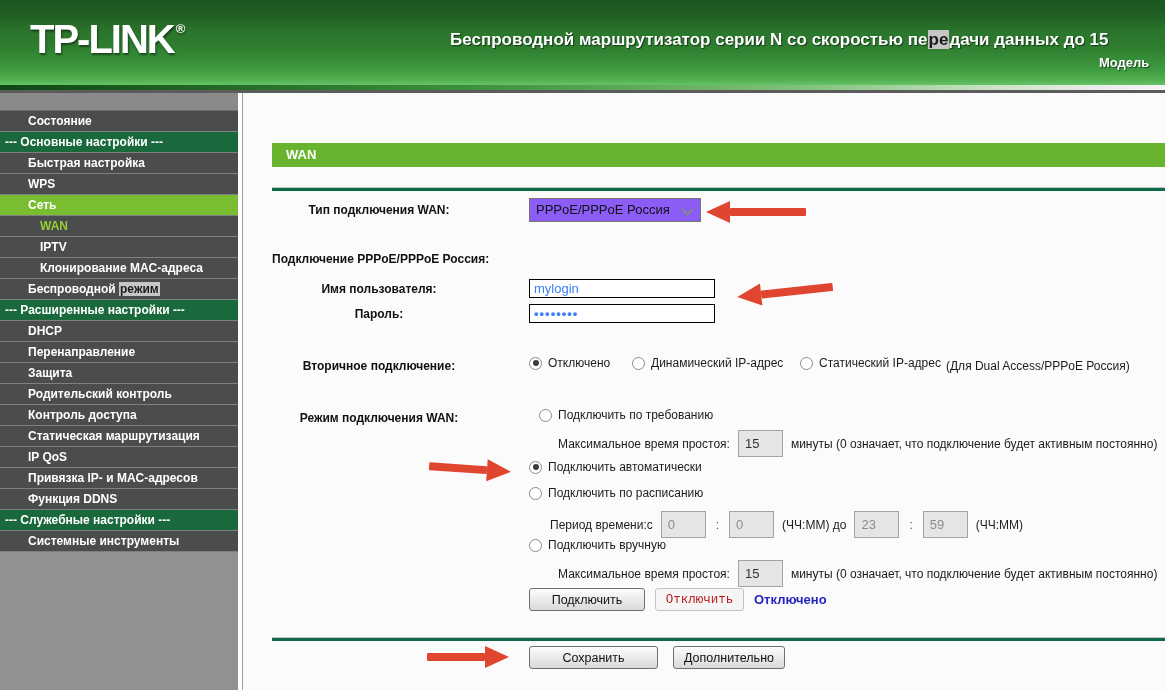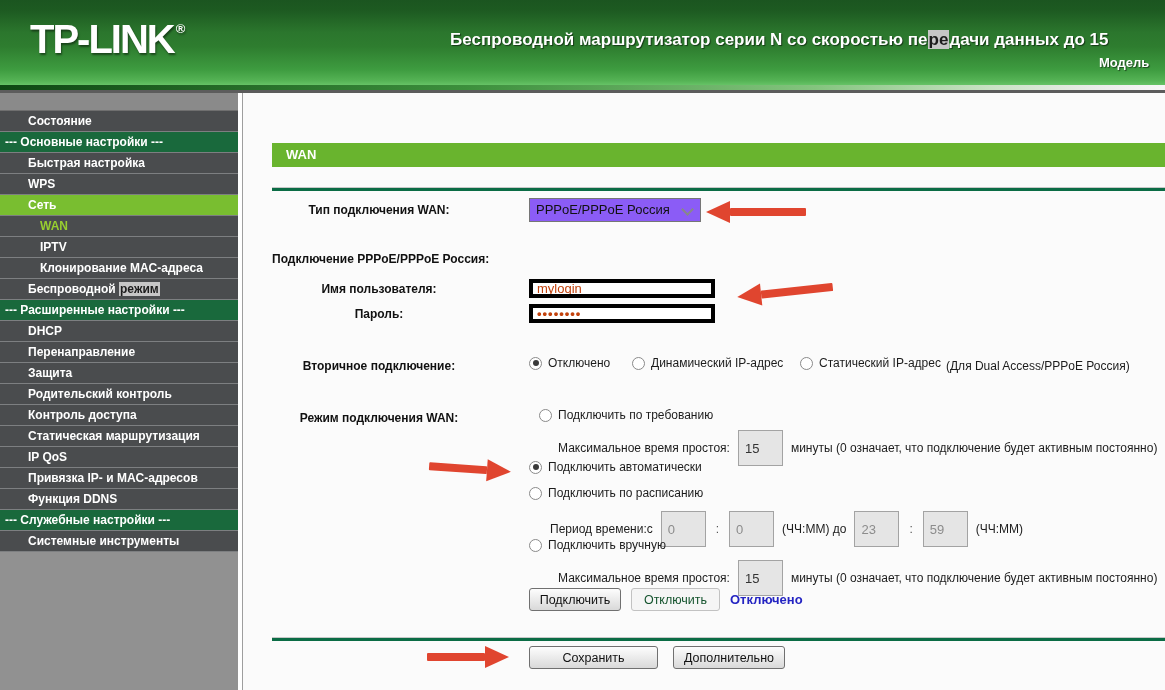--- a/index.html
+++ b/index.html
@@ -81,51 +81,51 @@
     position:absolute;left:286px;top:105px;width:172px;height:24px;box-sizing:border-box;
     border:1px solid #767676;background:#8b5cf6;font-size:13px;color:#111;
     line-height:22px;padding-left:6px;cursor:default;
   }
   .fake-select .chev{
     position:absolute;right:8px;top:6px;width:7px;height:7px;
     border-right:2px solid #888;border-bottom:2px solid #888;transform:rotate(45deg);
   }
   .txt-input{
     position:absolute;left:286px;width:186px;height:19px;box-sizing:border-box;
-    border:4px solid #000000;background:#fff;font-size:13px;color:#c2410c;
+    border:1px solid #000000;background:#fff;font-size:13px;color:#3b82f6;
     padding:0 4px;font-family:"Liberation Sans","DejaVu Sans",sans-serif;
   }
   .pwd{font-weight:bold;letter-spacing:1px;}
 
   .radio-group{position:absolute;display:flex;align-items:center;white-space:nowrap;font-size:12px;color:#1c1c1c;cursor:default;}
   .radio{
     width:13px;height:13px;border:1px solid #8A8A8A;border-radius:50%;
     background:#fff;margin-right:6px;flex:0 0 auto;box-sizing:border-box;position:relative;
   }
   .radio.checked::after{
     content:"";position:absolute;left:2.5px;top:2.5px;width:6px;height:6px;border-radius:50%;background:#3a3a3a;
   }
   .note{font-size:12px;color:#1c1c1c;white-space:nowrap;}
 
   .inline-row{position:absolute;display:flex;align-items:center;white-space:nowrap;font-size:12px;color:#1c1c1c;}
   .num-input{
-    width:45px;height:36px;box-sizing:border-box;border:1px solid #A3A3A3;
+    width:45px;height:27px;box-sizing:border-box;border:1px solid #A3A3A3;
     background:#E5E5E5;font-size:13px;padding-left:6px;margin:0 8px;
     font-family:"Liberation Sans","DejaVu Sans",sans-serif;color:#333;
   }
   .num-input.dim{color:#8C8C8C;}
   .colon{margin:0 2px;color:#555;}
 
   .btn{
     height:23px;box-sizing:border-box;border:1px solid #707070;border-radius:3px;
     background:linear-gradient(180deg,#FDFDFD,#D9D9D9);
     font-size:12.5px;color:#111;cursor:pointer;
     font-family:"Liberation Sans","DejaVu Sans",sans-serif;
   }
-  .btn.disabled{border-color:#C2C2C2;background:#F5F5F5;color:#14532d;cursor:default;}
+  .btn.disabled{border-color:#C2C2C2;background:#F5F5F5;color:#b91c1c;cursor:default;font-family:Liberation Mono, monospace;}
   .btn-row{position:absolute;display:flex;align-items:center;}
   .status-blue{font-size:13px;font-weight:bold;color:#2424C2;margin-left:10px;}
 
   
   .arr{position:absolute;display:flex;align-items:center;height:22px;}
   .arr .shaft{height:8px;background:#E0452F;border-radius:1px;}
   .arr .head-l{width:0;height:0;border-top:11px solid transparent;border-bottom:11px solid transparent;border-right:24px solid #E0452F;}
   .arr .head-r{width:0;height:0;border-top:11px solid transparent;border-bottom:11px solid transparent;border-left:24px solid #E0452F;}
 </style>
 </head>
@@ -253,21 +253,21 @@
         <span>Подключить вручную</span>
       </div>
 
     <div class="inline-row" style="left:315px;top:467px">
       <span>Максимальное время простоя:</span>
       <input class="num-input" type="text" value="15" style="">
       <span class="note">минуты (0 означает, что подключение будет активным постоянно)</span>
     </div>
 
     <div class="btn-row" style="left:286px;top:495px">
-      <button class="btn" style="width:92px;margin-right:10px">Подключить</button>
+      <button class="btn" style="width:116px;margin-right:10px">Подключить</button>
       <button class="btn disabled" style="width:89px">Отключить</button>
       <span class="status-blue">Отключено</span>
     </div>
 
     <div class="divider d2"></div>
 
     <div class="arr" style="left:184px;top:553px">
         <span class="shaft" style="width:58px"></span>
         <span class="head-r"></span>
       </div>

